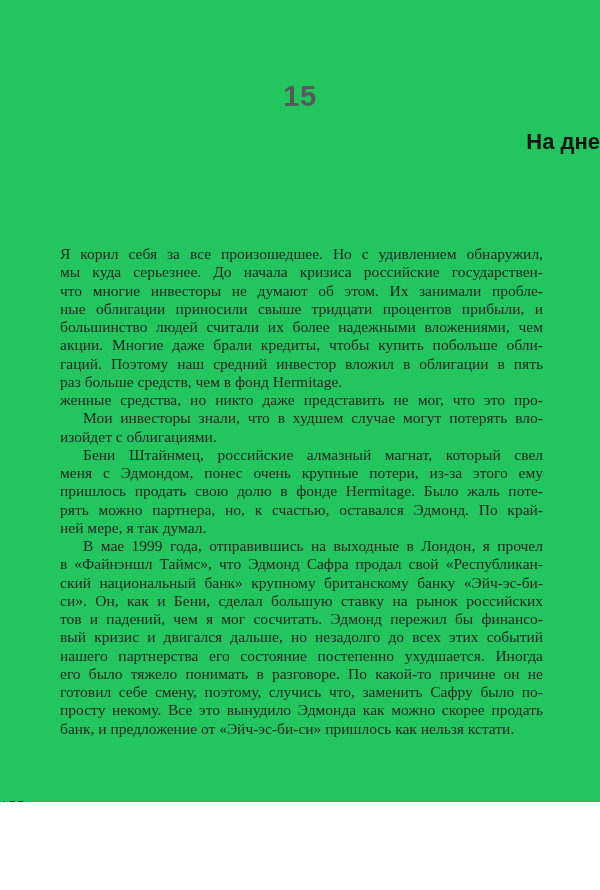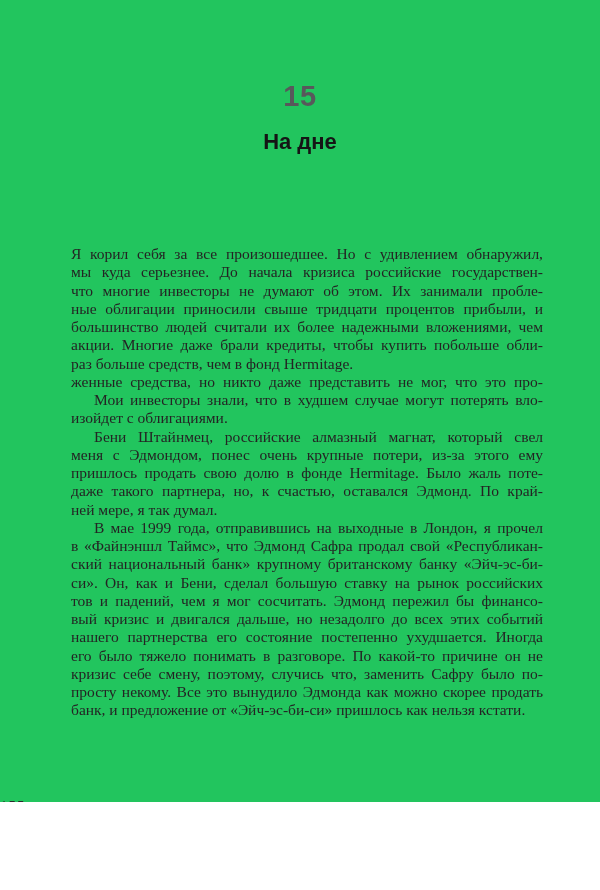--- a/index.html
+++ b/index.html
@@ -25,21 +25,21 @@
     font-weight: 700;
     font-size: 29px;
     letter-spacing: 0.5px;
     color: #58585b;
   }
   .chapter-title {
     position: absolute;
     top: 129px;
     left: 0;
     width: 600px;
-    text-align: center;
+    text-align: right;
     font-family: "Liberation Sans", sans-serif;
     font-weight: 600;
     font-size: 22px;
     color: #151515;
   }
   .body-text {
     position: absolute;
     top: 245px;
     left: 60px;
     width: 483px;
@@ -47,21 +47,20 @@
     font-size: 15.5px;
     color: #242424;
   }
   .line {
     height: 18.25px;
     line-height: 18.25px;
     text-align: justify;
     text-align-last: justify;
     white-space: normal;
     overflow: hidden;
-    margin-left: 11px;
   }
   .line.last {
     text-align-last: left;
     font-family: Liberation Serif, serif;
   }
   .line.indent {
     padding-left: 23px;
   }
   .page-number {
     position: absolute;
@@ -80,35 +79,36 @@
 <div class="page">
   <div class="chapter-number">15</div>
   <div class="chapter-title">На дне</div>
   <div class="body-text">
       <div class="line">Я корил себя за все произошедшее. Но с удивлением обнаружил,</div>
       <div class="line">мы куда серьезнее. До начала кризиса российские государствен-</div>
       <div class="line">что многие инвесторы не думают об этом. Их занимали пробле-</div>
       <div class="line">ные облигации приносили свыше тридцати процентов прибыли, и</div>
       <div class="line">большинство людей считали их более надежными вложениями, чем</div>
       <div class="line">акции. Многие даже брали кредиты, чтобы купить побольше обли-</div>
+      <div class="line">гаций. Поэтому наш средний инвестор вложил в облигации в пять</div>
       <div class="line last">раз больше средств, чем в фонд Hermitage.</div>
       <div class="line">женные средства, но никто даже представить не мог, что это про-</div>
       <div class="line indent">Мои инвесторы знали, что в худшем случае могут потерять вло-</div>
       <div class="line last">изойдет с облигациями.</div>
       <div class="line indent">Бени Штайнмец, российские алмазный магнат, который свел</div>
       <div class="line">меня с Эдмондом, понес очень крупные потери, из-за этого ему</div>
       <div class="line">пришлось продать свою долю в фонде Hermitage. Было жаль поте-</div>
-      <div class="line">даже такого партнера, но, к счастью, оставался Эдмонд. По край-</div>
+      <div class="line">рять можно партнера, но, к счастью, оставался Эдмонд. По край-</div>
       <div class="line last">ней мере, я так думал.</div>
       <div class="line indent">В мае 1999 года, отправившись на выходные в Лондон, я прочел</div>
       <div class="line">в «Файнэншл Таймс», что Эдмонд Сафра продал свой «Республикан-</div>
       <div class="line">ский национальный банк» крупному британскому банку «Эйч-эс-би-</div>
       <div class="line">си». Он, как и Бени, сделал большую ставку на рынок российских</div>
       <div class="line">тов и падений, чем я мог сосчитать. Эдмонд пережил бы финансо-</div>
       <div class="line">вый кризис и двигался дальше, но незадолго до всех этих событий</div>
       <div class="line">нашего партнерства его состояние постепенно ухудшается. Иногда</div>
       <div class="line">его было тяжело понимать в разговоре. По какой-то причине он не</div>
-      <div class="line">кризис себе смену, поэтому, случись что, заменить Сафру было по-</div>
+      <div class="line">готовил себе смену, поэтому, случись что, заменить Сафру было по-</div>
       <div class="line">просту некому. Все это вынудило Эдмонда как можно скорее продать</div>
       <div class="line last">банк, и предложение от «Эйч-эс-би-си» пришлось как нельзя кстати.</div>
     </div>
   <div class="page-number">155</div>
 </div>
 
 </body></html>

